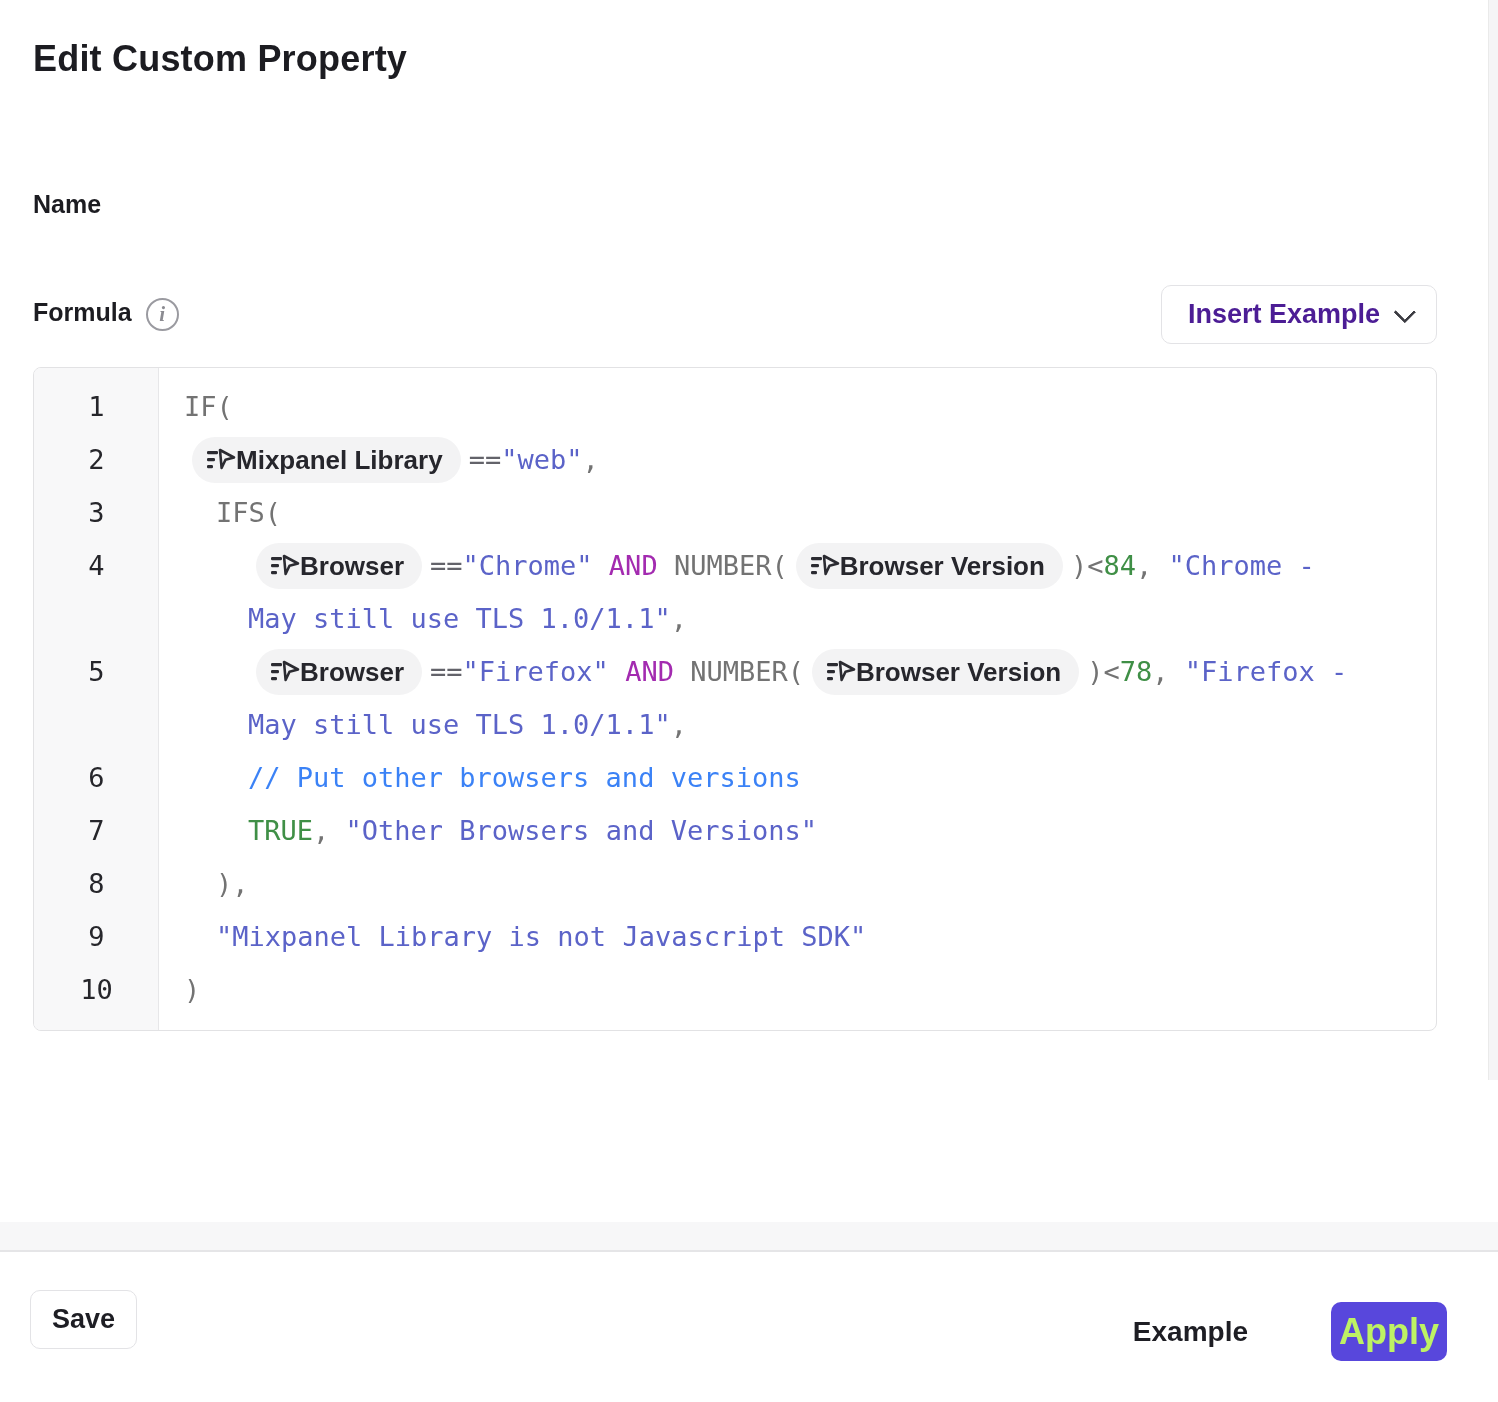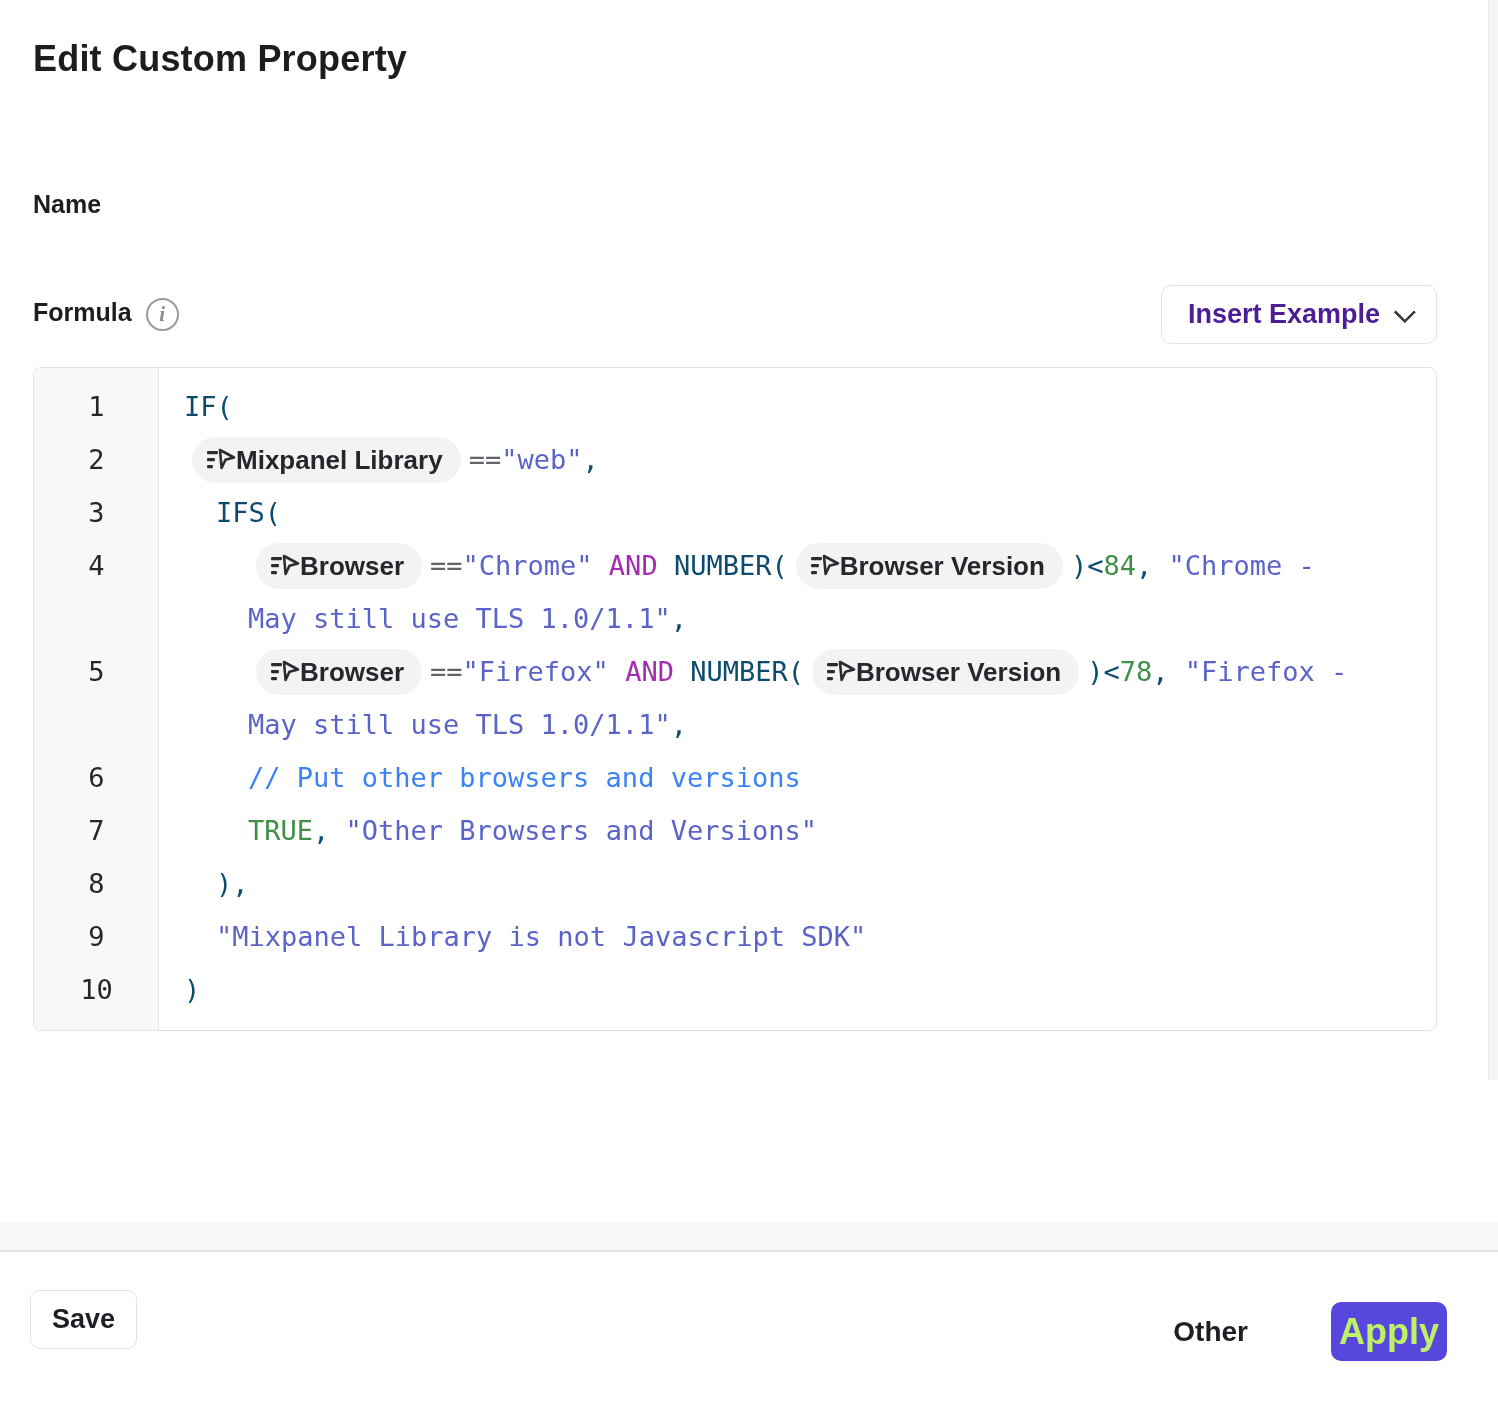--- a/index.html
+++ b/index.html
@@ -26,21 +26,21 @@
   .insert-example { display:flex; align-items:center; gap:14px; border:1.5px solid #e3e3e6; background:#fff; border-radius:10px; padding:13px 26px; font-size:27px; font-weight:600; color:#4c1d95; cursor:pointer; font-family:"Liberation Sans", sans-serif; }
   .chev { width:16px; height:16px; border-right:3px solid #3c3c42; border-bottom:3px solid #3c3c42; transform:rotate(45deg) translateY(-4px); border-radius:1px; }
 
   .editor { position:relative; margin-top:23px; border:1.5px solid #e2e2e4; border-radius:8px; background:#fff; overflow:hidden; }
   .gutter-bg { position:absolute; left:0; top:0; bottom:0; width:125px; background:#f8f8f9; border-right:1.5px solid #e7e7e9; }
   .code-area { position:relative; padding:12px 0 14px 0; }
   .code-line { display:flex; }
   .gutter-cell { width:125px; flex:0 0 125px; text-align:center; font-family:"DejaVu Sans Mono", monospace; font-size:27px; color:#26262b; line-height:53px; }
   .rows-cell { flex:1; padding-left:25px; }
   .code-row { font-family:"DejaVu Sans Mono", monospace; font-size:27px; line-height:53px; white-space:pre; display:flex; align-items:center; }
-  .c-plain { color:#0c4a6e; }
+  .c-plain { color:#737373; }
   .c-op { color:#63636a; }
   .c-str { color:#5b63c8; }
   .c-kw { color:#a32bb0; }
   .c-num { color:#3f8f46; }
   .c-comment { color:#3b82f6; }
 
   .chip { display:inline-flex; align-items:center; background:#f3f3f4; border-radius:24px; padding:6px 18px 6px 14px; margin:0 8px; font-family:"Liberation Sans", sans-serif; font-size:26px; font-weight:700; color:#26262c; line-height:34px; cursor:pointer; }
   .chip svg { display:block; }
 
   .hint { margin-top:30px; text-align:center; font-size:25px; color:#6b6b71; }
@@ -166,18 +166,18 @@
           </div>
         </div>
     </div>
 
   </div>
 
   <div class="gray-band"></div>
 
   <div class="footer">
     <button class="btn-save">Save</button>
-    <button class="btn-cancel">Other</button>
+    <button class="btn-cancel">Example</button>
     <button class="btn-apply">Apply</button>
   </div>
 
   <div class="scroll-strip"></div>
 </div>
 
 </body></html>

